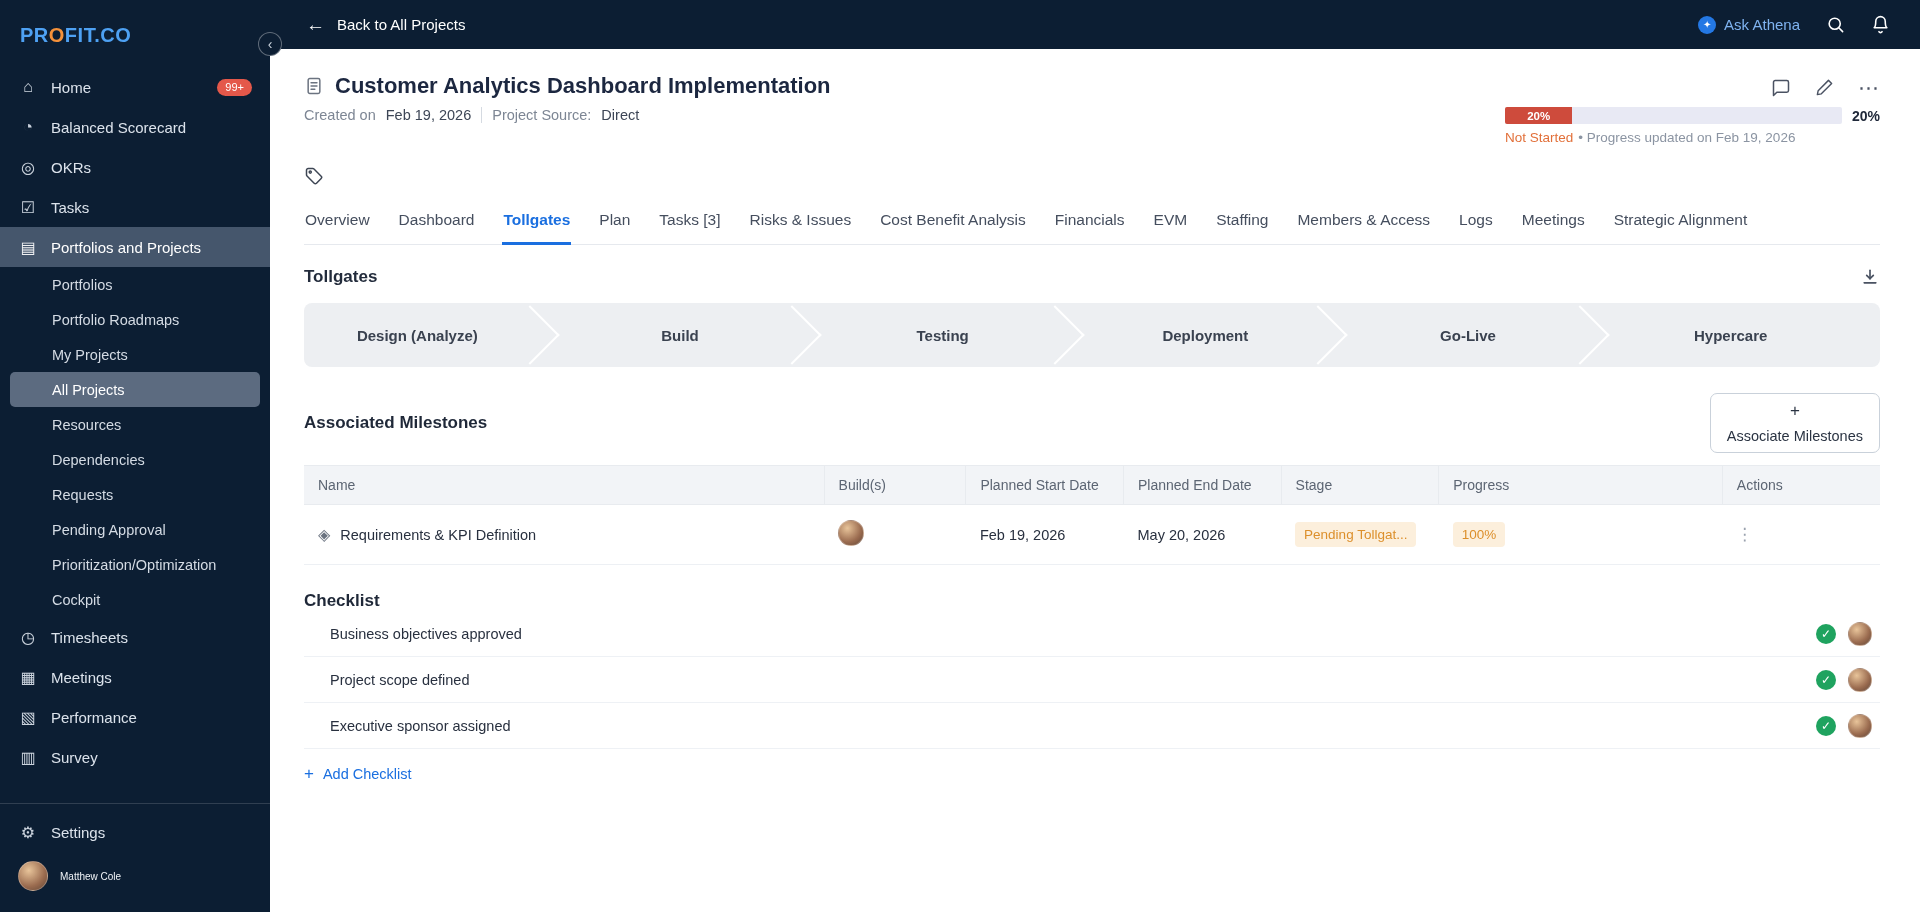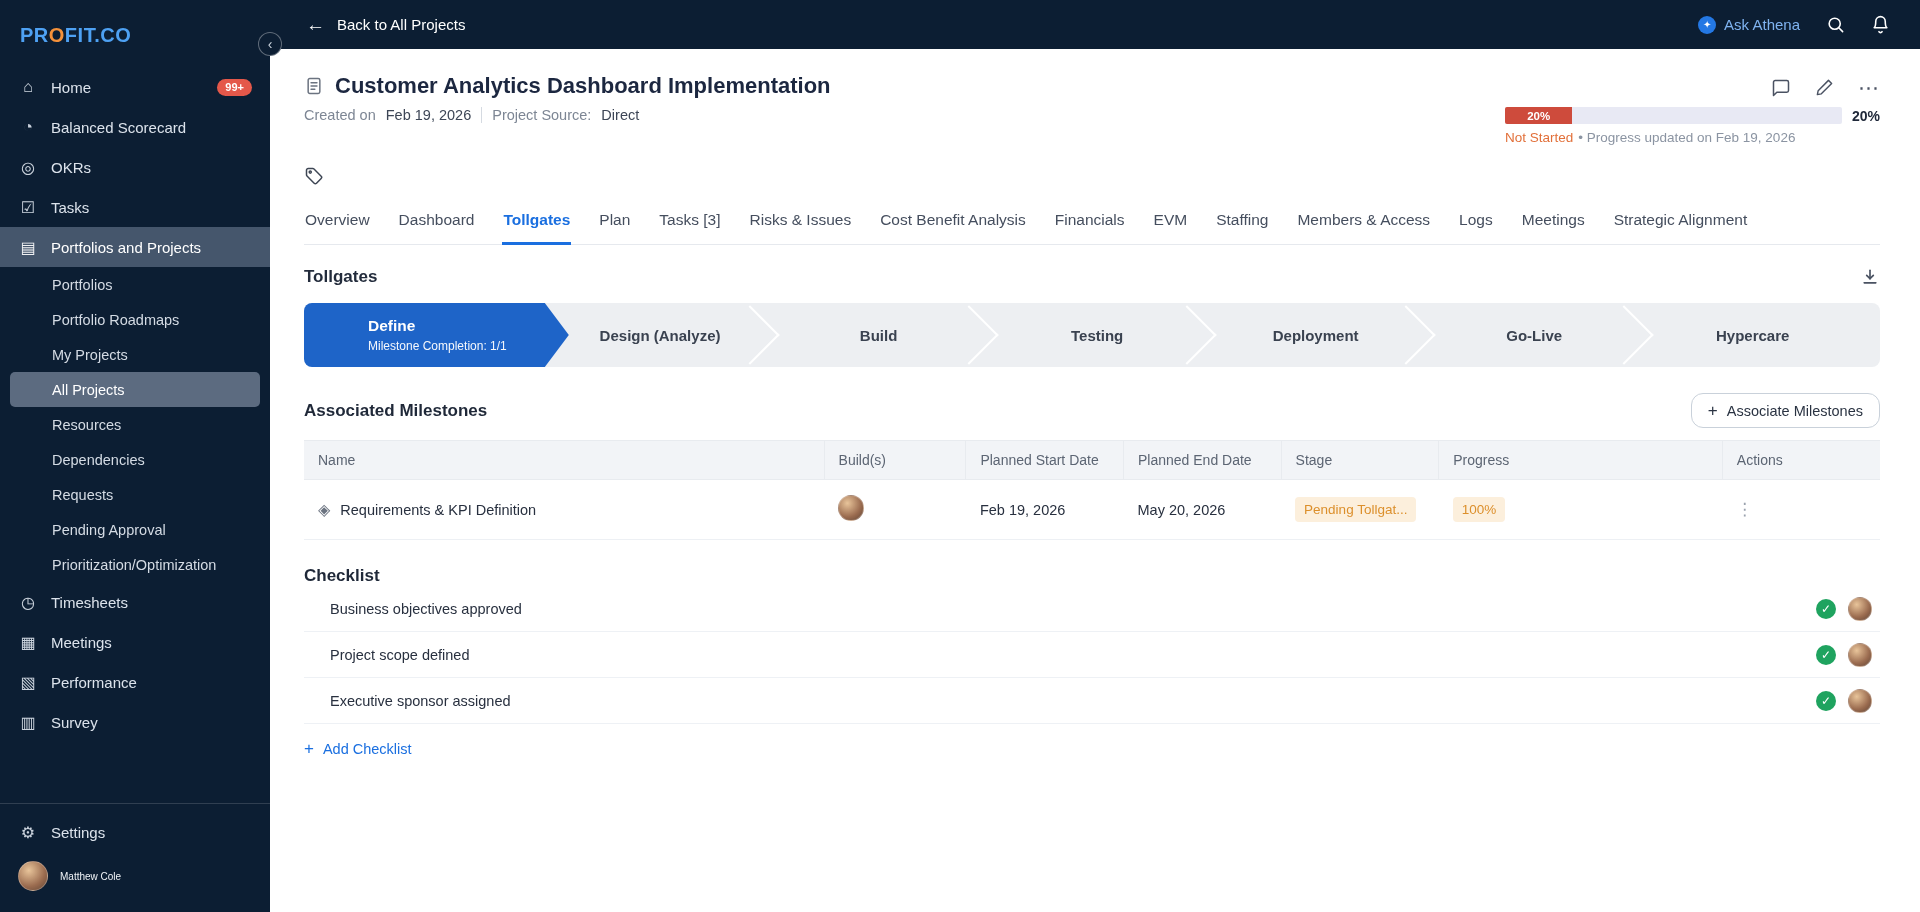--- a/index.html
+++ b/index.html
@@ -14,21 +14,21 @@
   .logo-blue { color:#4ea1f3; }
   .logo-orange { color:#f5913a; }
   .nav-item { display:flex; align-items:center; gap:13px; height:40px; padding:0 18px;
               font-size:15px; color:#dce3ec; cursor:pointer; white-space:nowrap; }
   .nav-item.active { background:#45566c; color:#fff; }
   .nav-ico { width:20px; text-align:center; font-size:16px; opacity:.92; flex:none; }
   .i-home::before{content:"⌂"} .i-bsc::before{content:"◔"} .i-okr::before{content:"◎"}
   .i-task::before{content:"☑"} .i-port::before{content:"▤"} .i-time::before{content:"◷"}
   .i-meet::before{content:"▦"} .i-perf::before{content:"▧"} .i-surv::before{content:"▥"}
   .i-gear::before{content:"⚙"}
-  .nav-badge { margin-left:auto; background:#e4584a; color:#fff; font-size:11px; font-weight:700;
+  .nav-badge { margin-left:auto; background:#e4584a; color:#fff; font-size:11px; font-weight:400;
                border-radius:10px; padding:3px 8px; line-height:1; }
   .sub-item { display:flex; align-items:center; height:35px; margin:0 10px; padding-left:42px;
               font-size:14.5px; color:#d4dbe4; border-radius:5px; cursor:pointer; white-space:nowrap; }
   .sub-item.selected { background:#5c6b80; color:#fff; }
   .sidebar-bottom { margin-top:auto; border-top:1px solid rgba(255,255,255,.15); padding:8px 0 12px 0; }
   .user-row { display:flex; align-items:center; gap:12px; height:48px; padding:0 18px; cursor:pointer; }
   .avatar { border-radius:50%; flex:none; border:1px solid rgba(255,255,255,.25);
             background:radial-gradient(circle at 35% 30%, #e8c49a, #9a6b4f 60%, #5f4434); }
   .avatar.s30 { width:30px; height:30px; }
   .user-name { font-size:10px; color:#f0f3f7; font-weight:500; }
@@ -91,21 +91,21 @@
            transform:translateY(-50%) rotate(45deg); }
   .stage.active { flex:1.1; background:#1e64c8; color:#fff; align-items:flex-start;
            padding:0 0 0 64px; clip-path:polygon(0 0, calc(100% - 24px) 0, 100% 50%, calc(100% - 24px) 100%, 0 100%); }
   .stage-name { font-weight:600; }
   .stage.active .stage-name { font-size:15.5px; }
   .stage-sub { font-size:12px; font-weight:400; margin-top:4px; opacity:.95; }
 
   .milestone-head { display:flex; align-items:center; justify-content:space-between; margin-top:26px; }
   .h-sub { font-size:17px; font-weight:700; color:#1f2838; }
   .assoc-btn { display:flex; align-items:center; gap:9px; border:1px solid #c9d1da; background:#fff;
-               border-radius:12px; padding:8px 16px; font-size:14.5px; color:#2a3342; cursor:pointer; }
+               border-radius:7px; padding:8px 16px; font-size:14.5px; color:#2a3342; cursor:pointer;flex-direction:column; }
   .plus-ico::before { content:"+"; font-size:17px; line-height:1; }
 
   table.mtable { width:100%; border-collapse:collapse; margin-top:12px; }
   .mtable thead th { background:#f2f4f7; text-align:left; font-size:14px; font-weight:500; color:#5c6573;
                      padding:11px 14px; border:1px solid #e8ebef; border-left:none; }
   .mtable thead th:last-child { border-right:none; }
   .mtable tbody td { padding:15px 14px; font-size:14.5px; color:#28303f; border-bottom:1px solid #edf0f4; }
   .mname { display:flex; align-items:center; gap:10px; }
   .diamond-ico { color:#6b7380; font-size:16px; }
   .pill { display:inline-block; background:#fcefdc; color:#dc8f2b; font-size:13.5px;
@@ -180,20 +180,23 @@
         <span>Dependencies</span>
       </div>
     <div class="sub-item">
         <span>Requests</span>
       </div>
     <div class="sub-item">
         <span>Pending Approval</span>
       </div>
     <div class="sub-item">
         <span>Prioritization/Optimization</span>
+      </div>
+    <div class="sub-item">
+        <span>Cockpit</span>
       </div>
 
     <div class="nav-item">
       <span class="nav-ico i-time"></span>
       <span>Timesheets</span>
     </div>
     <div class="nav-item">
       <span class="nav-ico i-meet"></span>
       <span>Meetings</span>
     </div>
@@ -328,24 +331,20 @@
         <span class="dl-ico">
           <svg width="20" height="20" viewBox="0 0 24 24" fill="none" stroke="#4a5262" stroke-width="2" stroke-linecap="round" stroke-linejoin="round">
               <path d="M12 4v10"></path>
               <path d="M8 10l4 4 4-4"></path>
               <path d="M5 19h14"></path>
             </svg>
         </span>
       </div>
 
       <div class="stage-strip">
-        <div class="stage active">
-          <span class="stage-name">Define</span>
-          <span class="stage-sub">Milestone Completion: 1/1</span>
-        </div>
         <div class="stage">
           <span class="stage-name">Design (Analyze)</span>
         </div>
         <div class="stage">
           <span class="stage-name">Build</span>
         </div>
         <div class="stage">
           <span class="stage-name">Testing</span>
         </div>
         <div class="stage">

